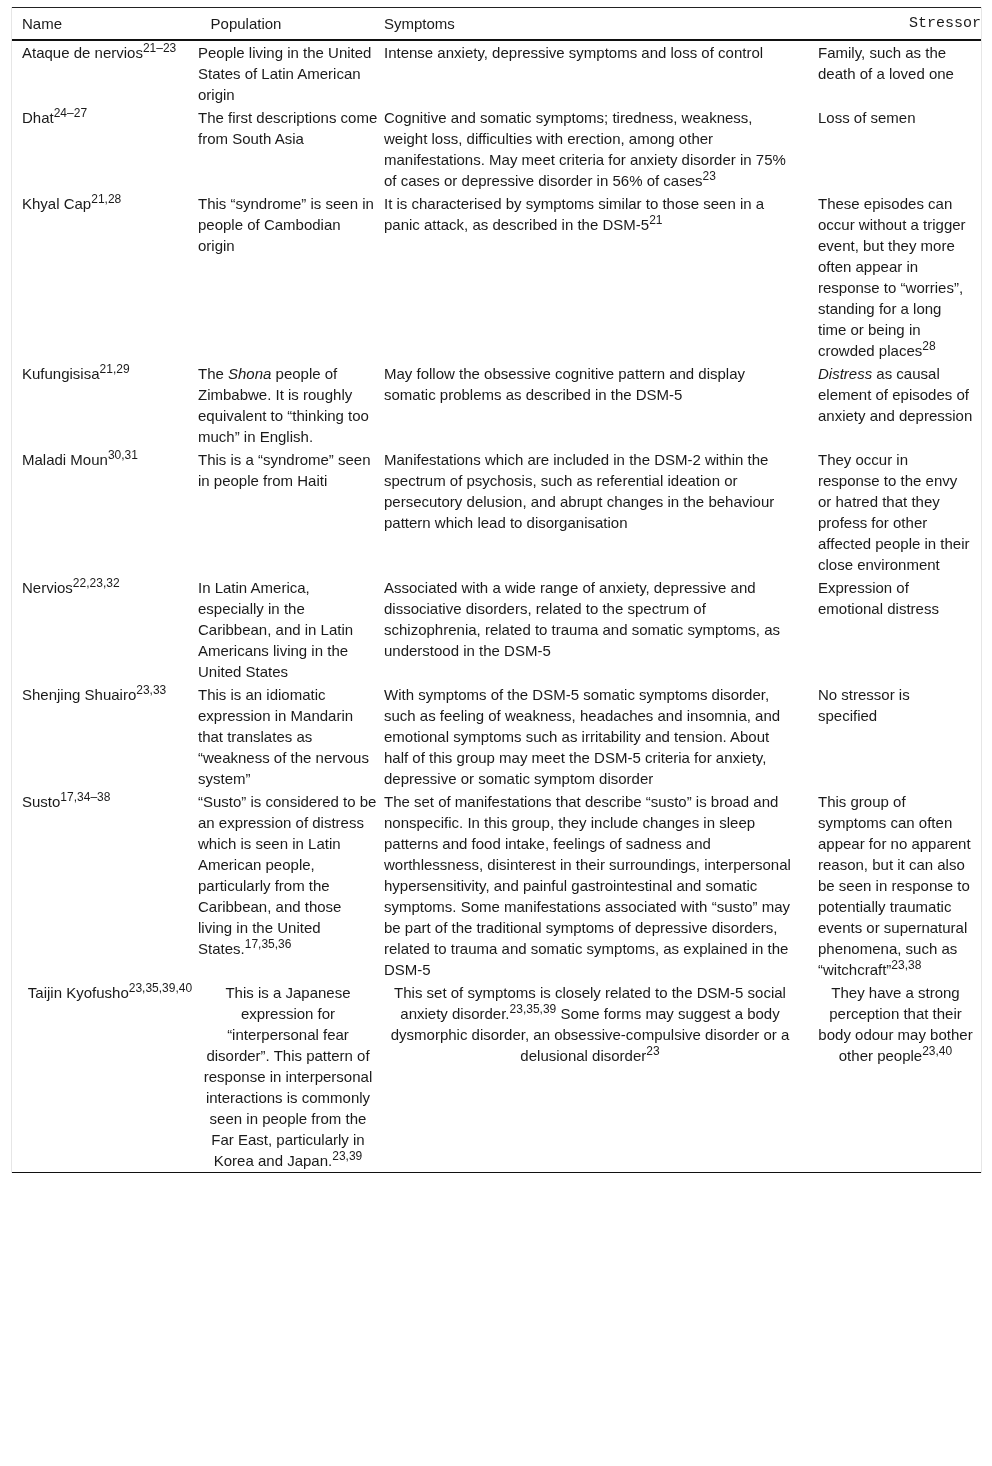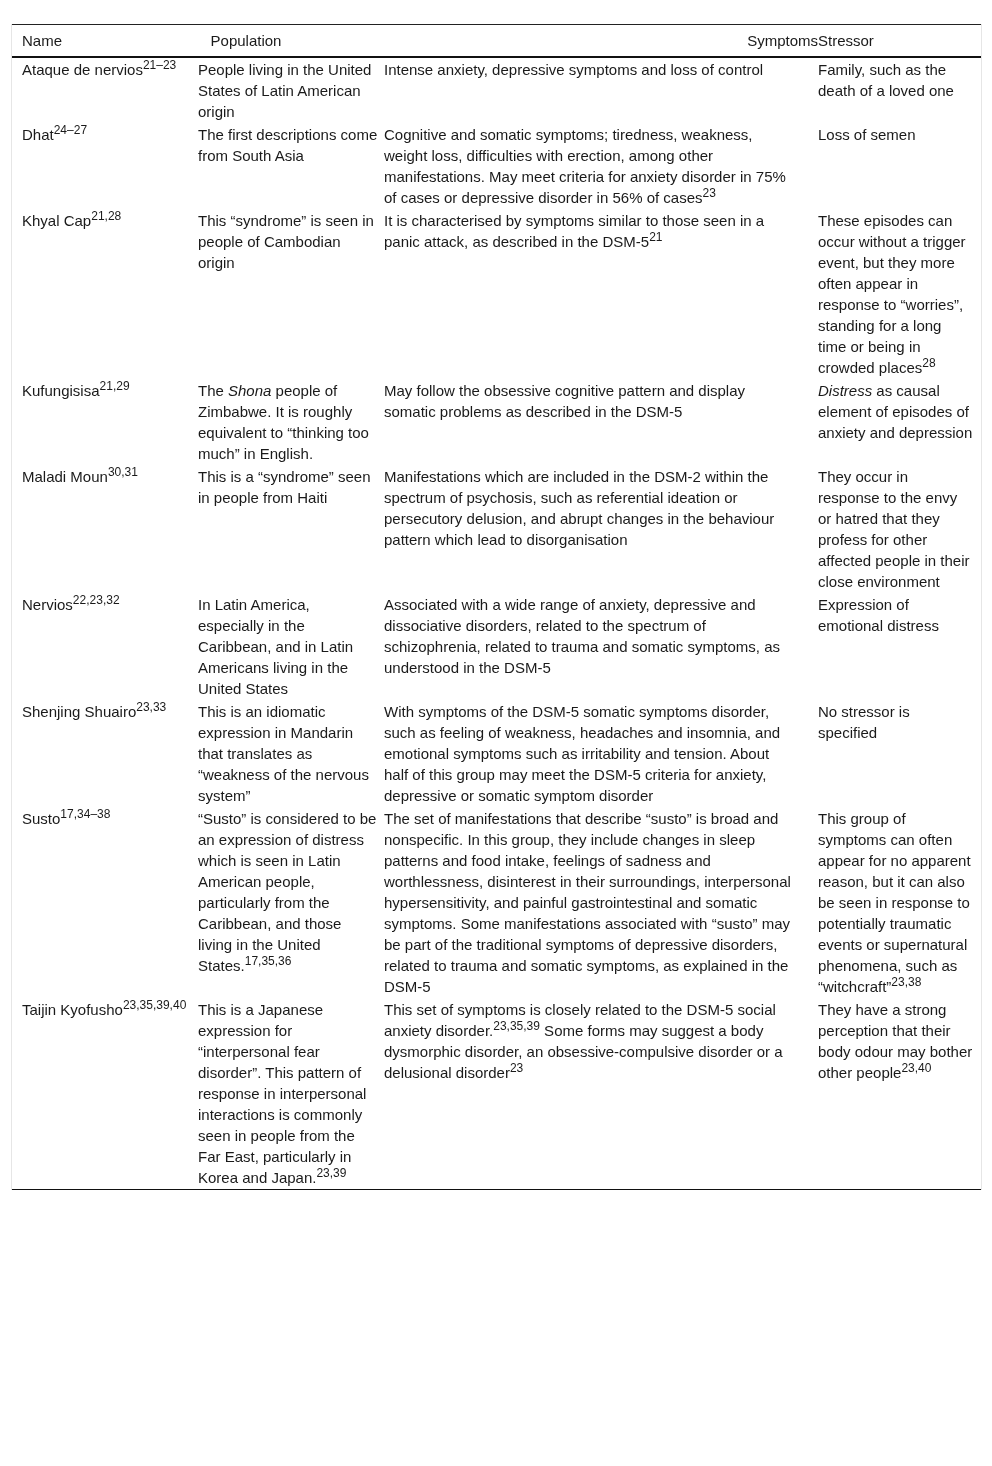--- a/index.html
+++ b/index.html
@@ -1,30 +1,30 @@
 <!DOCTYPE html>
 <html><head>
 <meta charset="utf-8">
 <style>
   html, body { margin: 0; padding: 0; background: #ffffff; }
   body { width: 992px; height: 1466px; position: relative; font-family: "Liberation Sans", sans-serif; color: #1a1a1a; }
-  .wrap { position: absolute; left: 11px; top: 24px; width: 969px; border-left: 1px solid #e6e6e6; border-right: 1px solid #e6e6e6; }
+  .wrap { position: absolute; left: 11px; top: 7px; width: 969px; border-left: 1px solid #e6e6e6; border-right: 1px solid #e6e6e6; }
   table { border-collapse: collapse; width: 100%; table-layout: fixed; font-size: 15px; line-height: 21px; }
   thead tr { border-top: 1px solid #222; border-bottom: 2px solid #111; }
   th { font-weight: normal; height: 31px; padding: 0; vertical-align: middle; }
-  tbody tr:last-child { border-bottom: 1px solid #111; }
+  tbody tr:last-child { border-bottom: 1px solid #111; text-align: center; }
   td { vertical-align: top; padding: 1px 0 1px 0; }
   .c-name { width: 176px; padding-left: 10px; }
   .c-pop  { width: 186px; }
   .c-sym  { width: 434px; }
   .c-str  { width: 163px; }
   th.c-name { text-align: left; }
   th.c-pop { text-align: center; padding-right: 90px; width: 96px; }
-  th.c-sym { text-align: right; }
-  th.c-str { text-align: left; }
+  th.c-sym { text-align: left; }
+  th.c-str { text-align: right; font-family: Liberation Mono, monospace; }
   td.c-pop { padding-right: 6px; }
   td.c-sym { padding-right: 22px; }
   td.c-str { padding-right: 8px; }
   sup { font-size: 12px; line-height: 0; vertical-align: 6px; }
   em { }
 </style>
 </head>
 <body>
 
 <div class="wrap">

